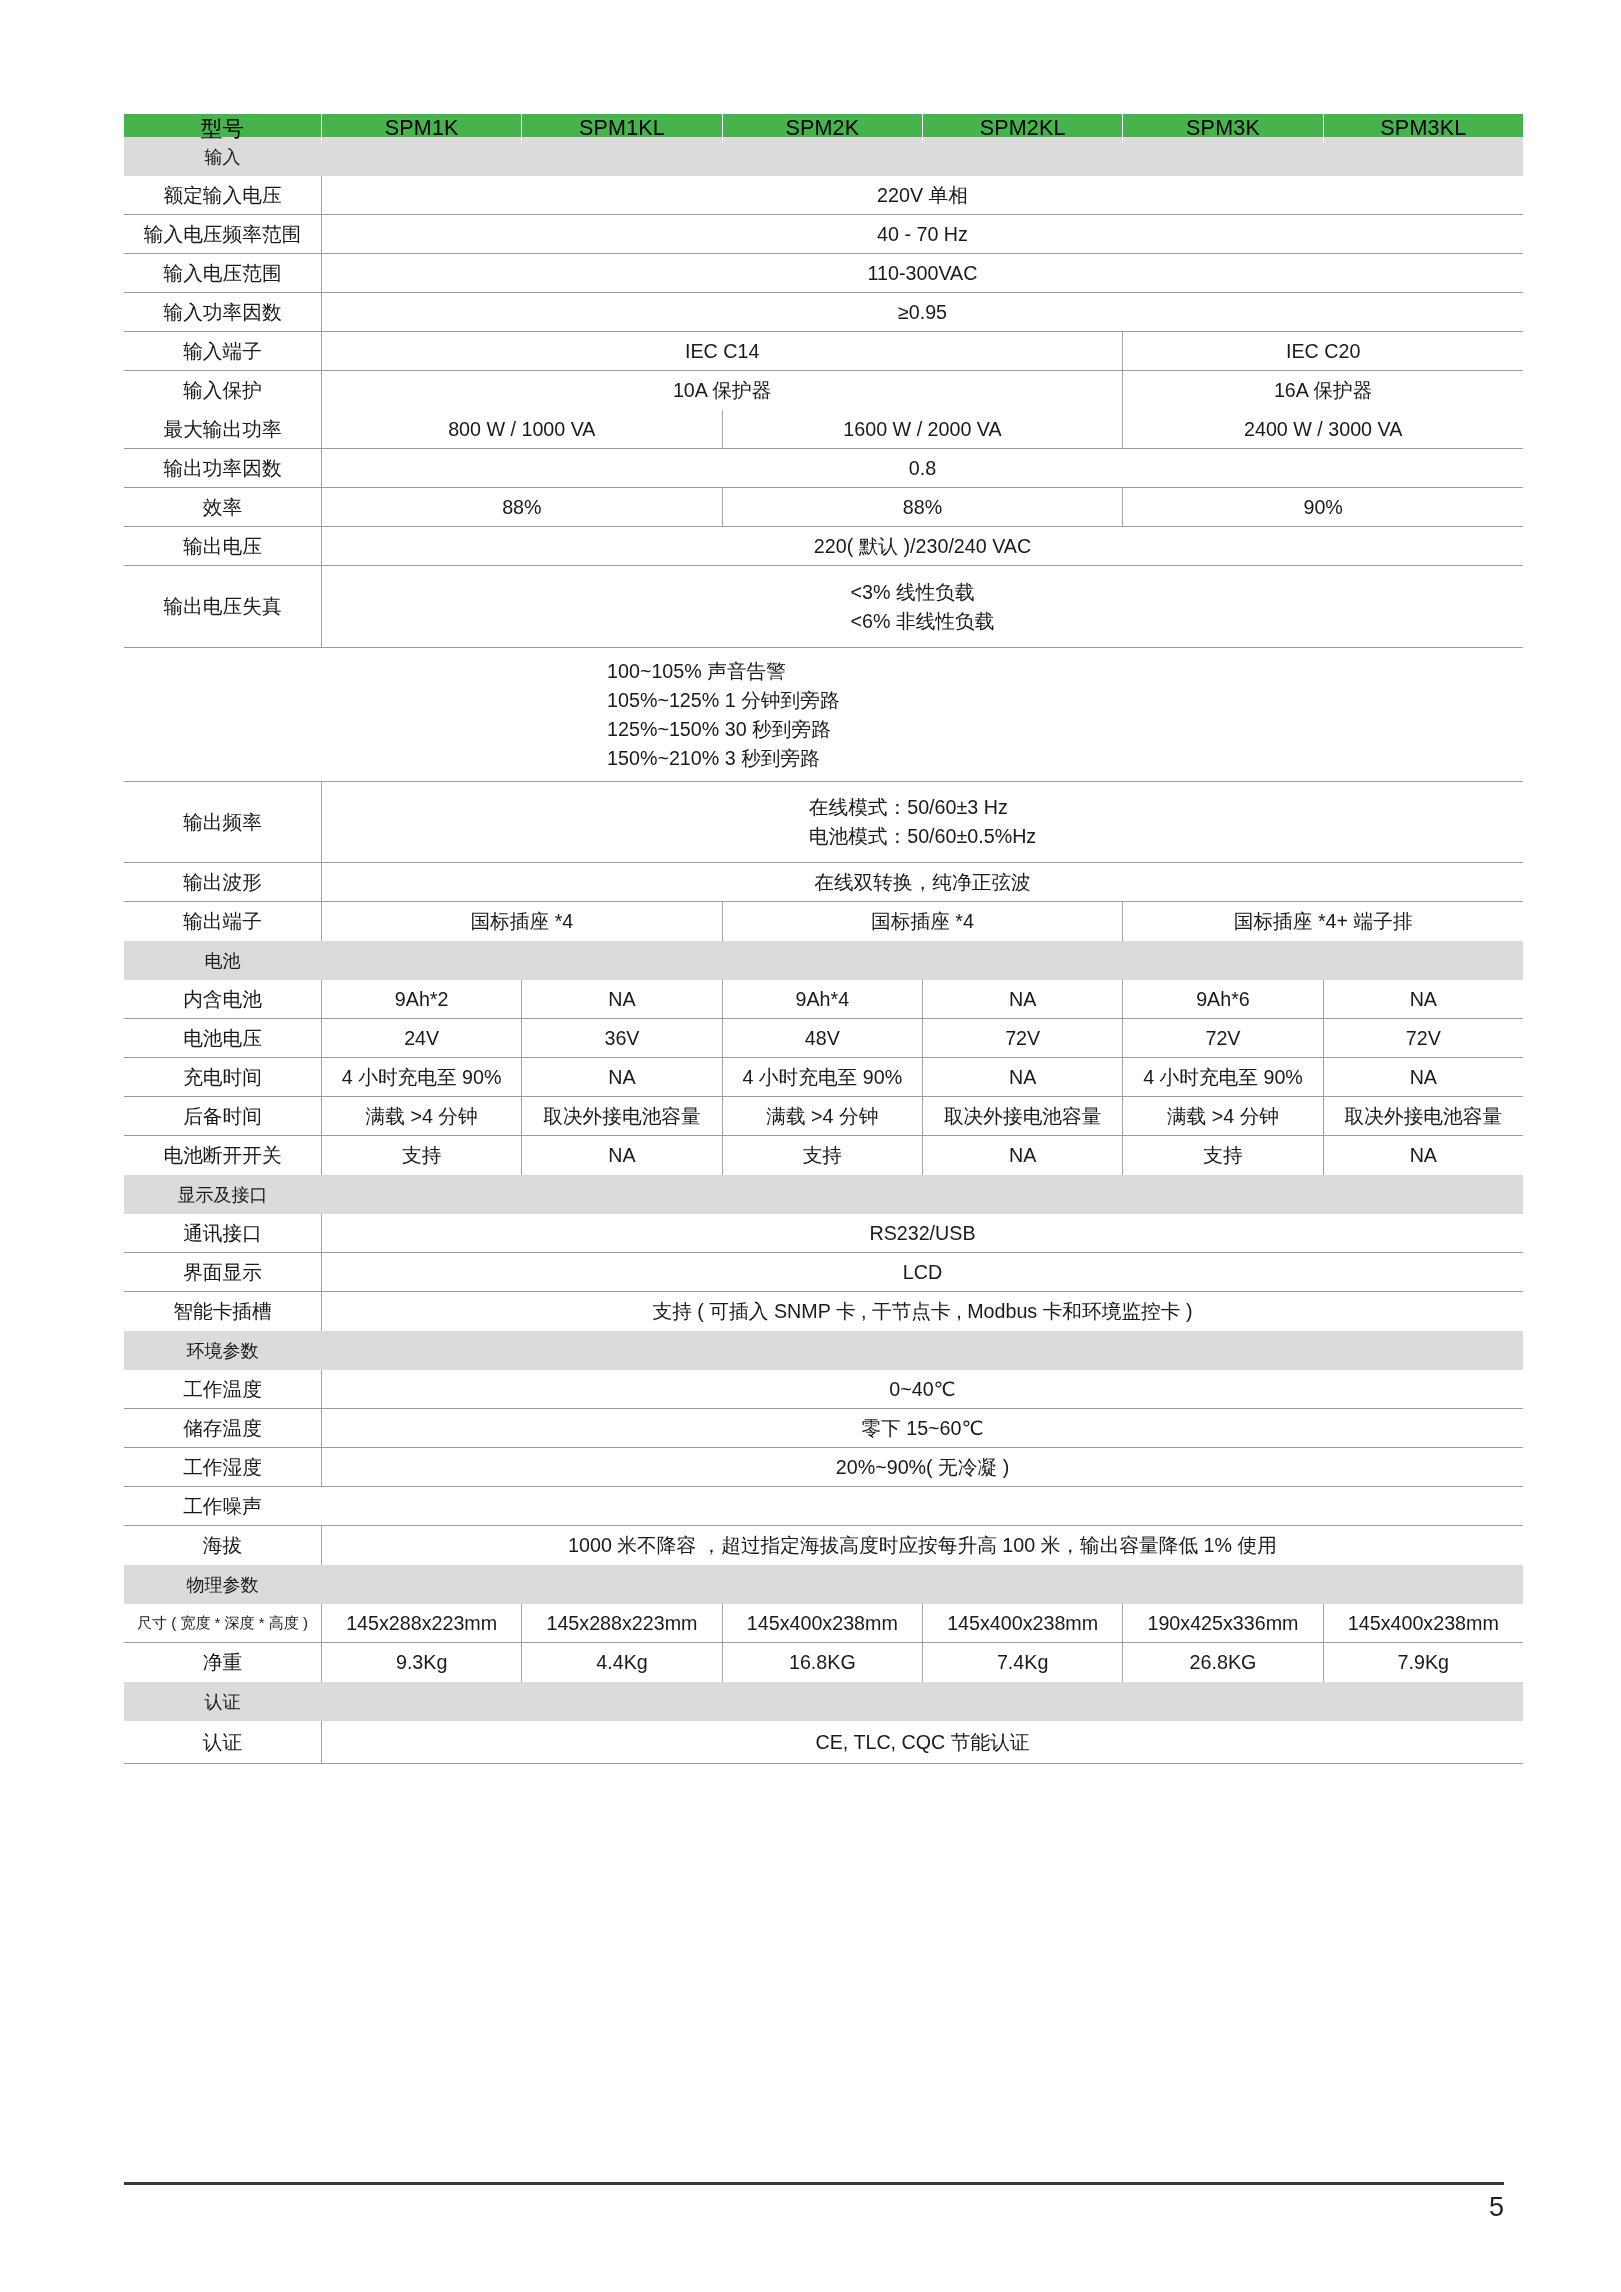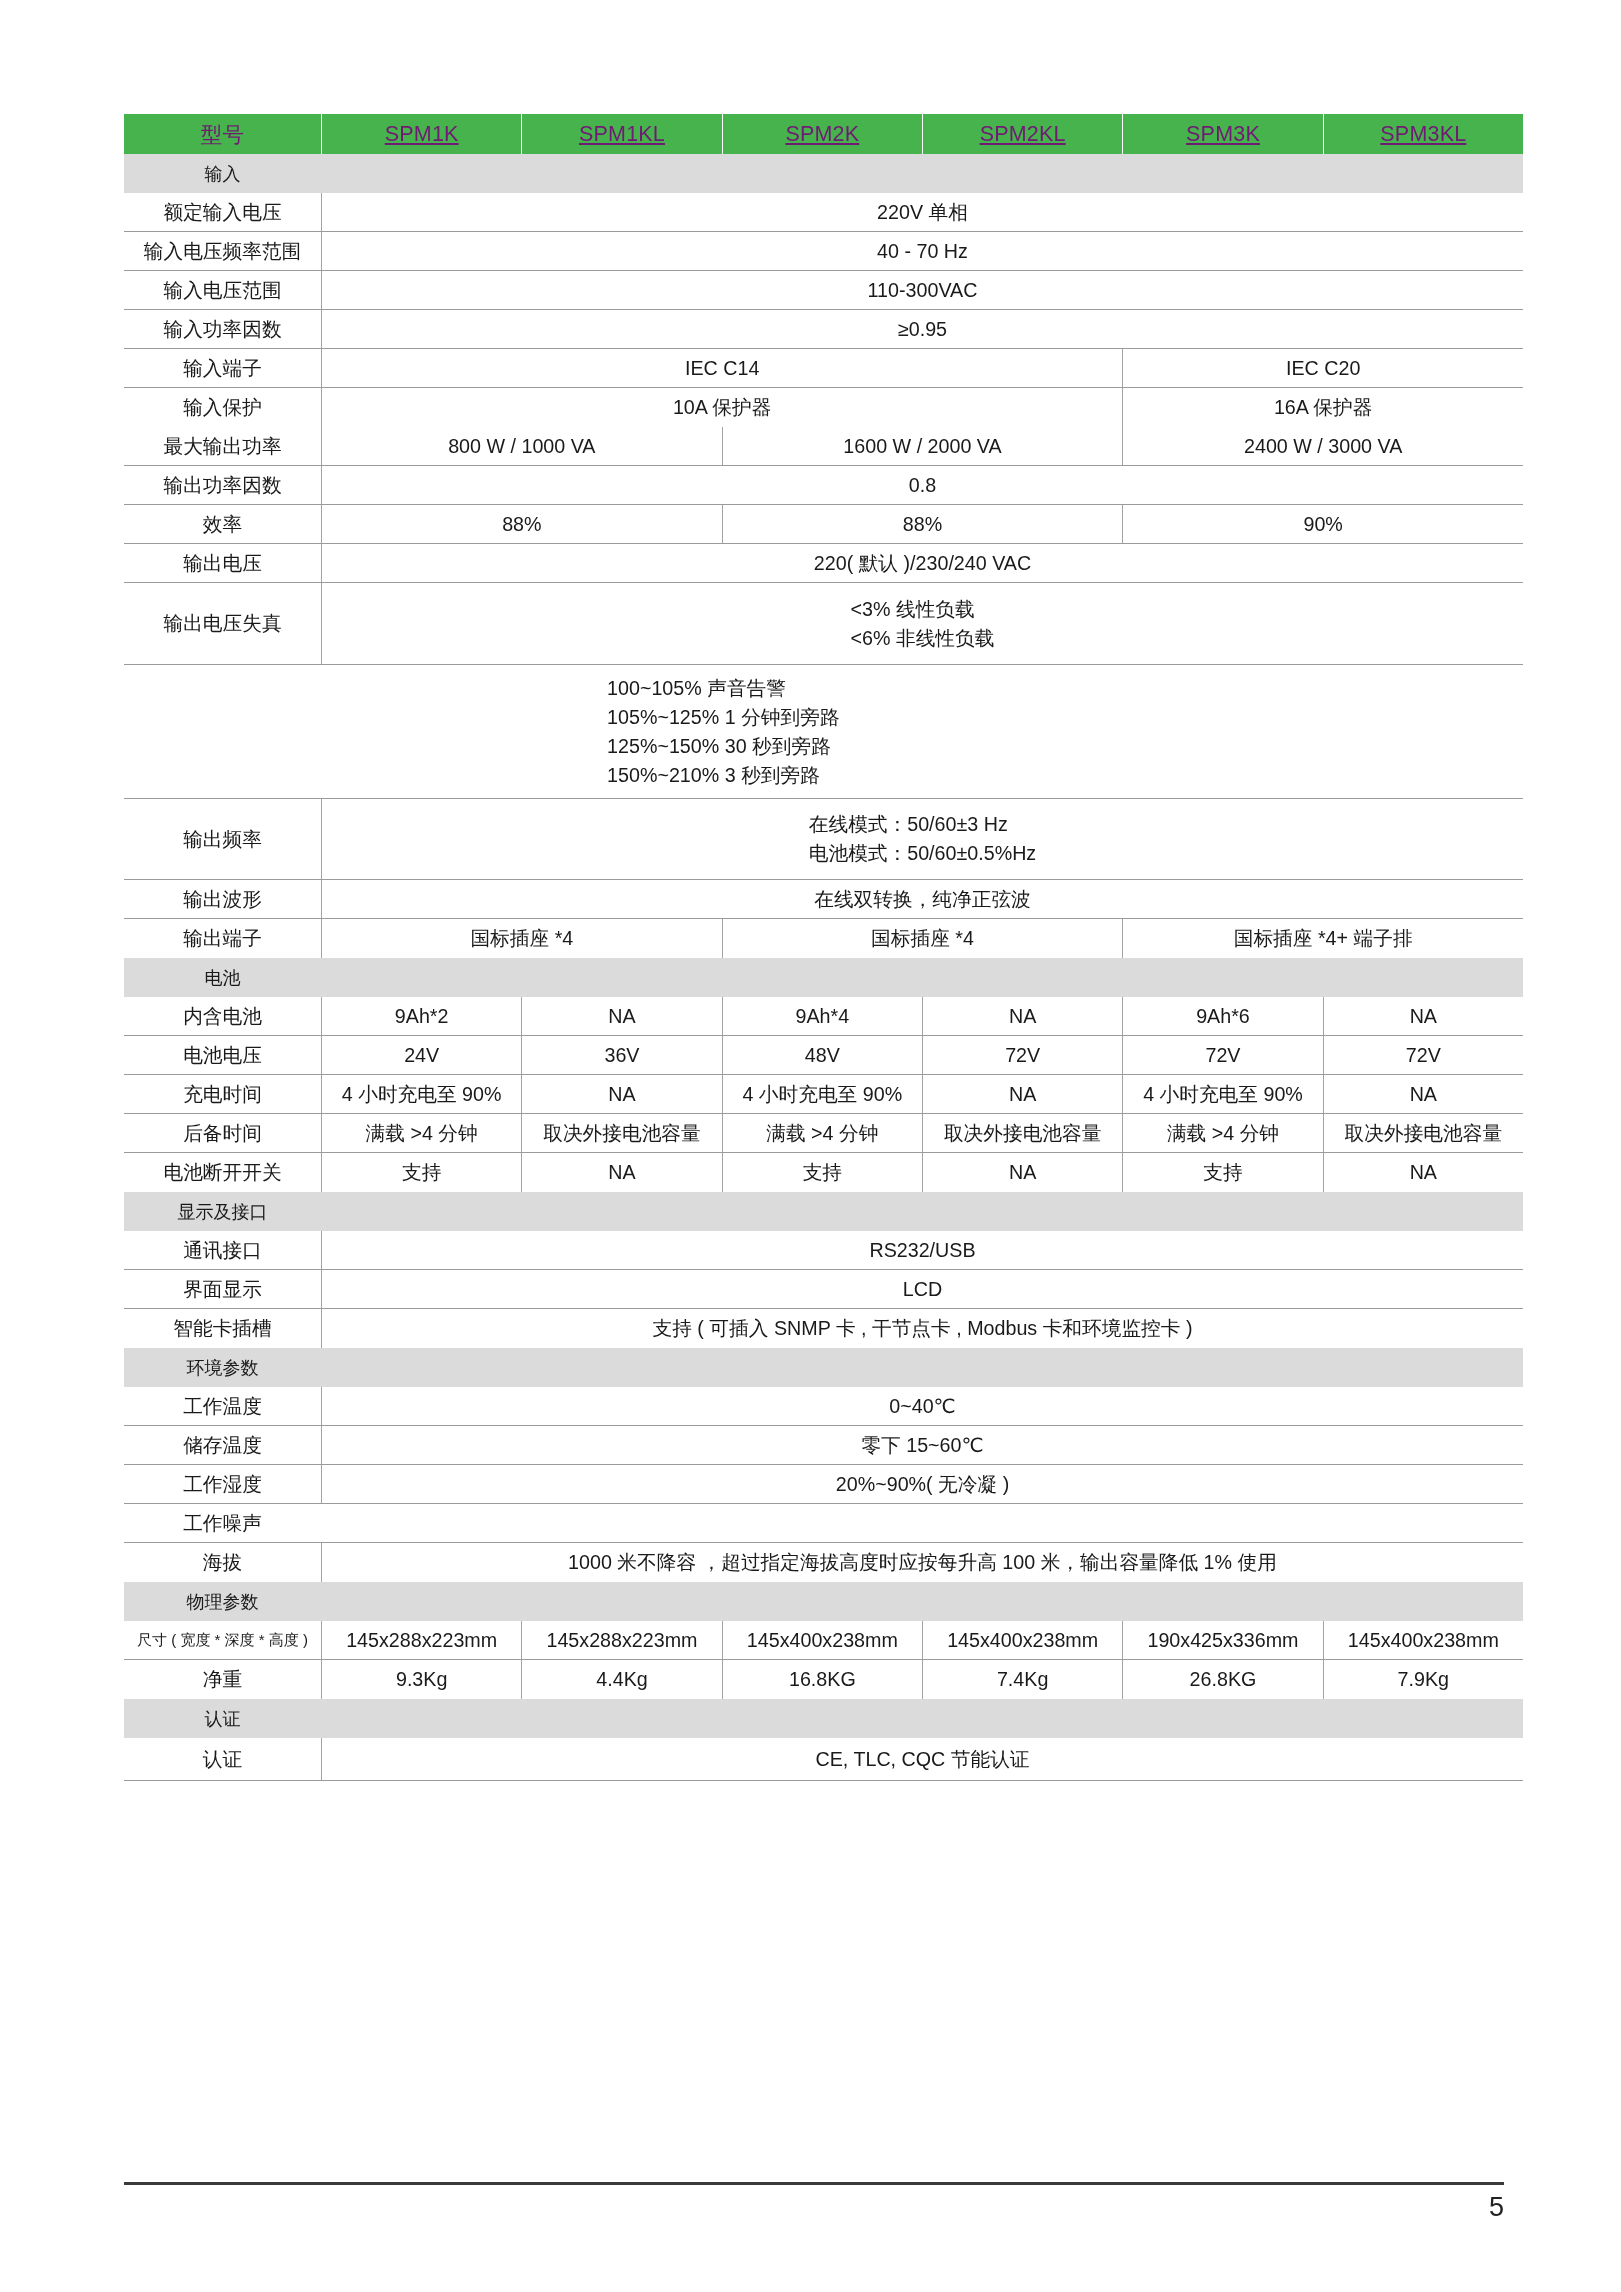--- a/index.html
+++ b/index.html
@@ -25,30 +25,30 @@
   .spec-table{
     position:absolute;
     left:124px;
     top:114px;
     width:1399px;
   }
   
   .thead{
     display:grid;
     grid-template-columns:197px repeat(6,1fr);
-    height:40px;
+    height:23px;
     background:var(--green);
-    color:#701a75;
+    color:#000000;
   }
   .th{
     display:flex;align-items:center;justify-content:center;
     font-size:21.5px;
     letter-spacing:0.2px;
   }
-  .th + .th{border-left:1.8px solid #ffffff;text-decoration:underline;}
+  .th + .th{border-left:1.8px solid #ffffff;}
   
   .section-row{
     display:grid;
     grid-template-columns:197px 1fr;
     min-height:39px;
     background:var(--section-gray);
     align-items:center;
   }
   .section-label{
     text-align:center;

